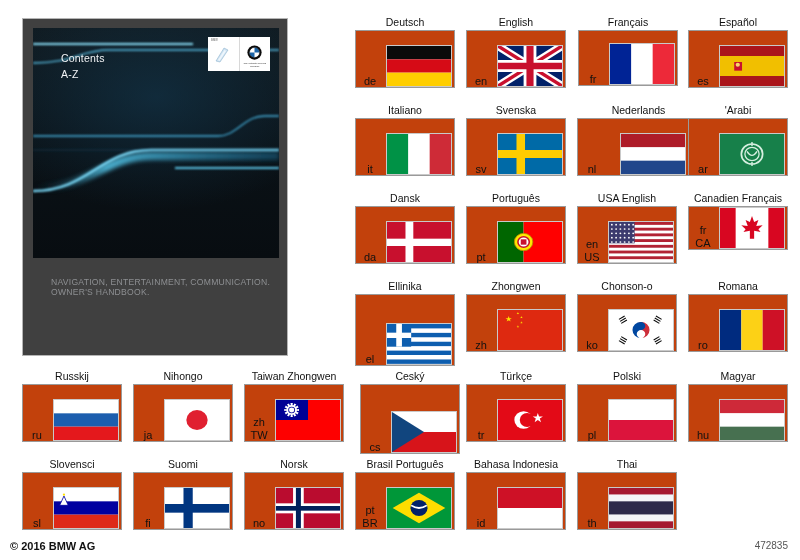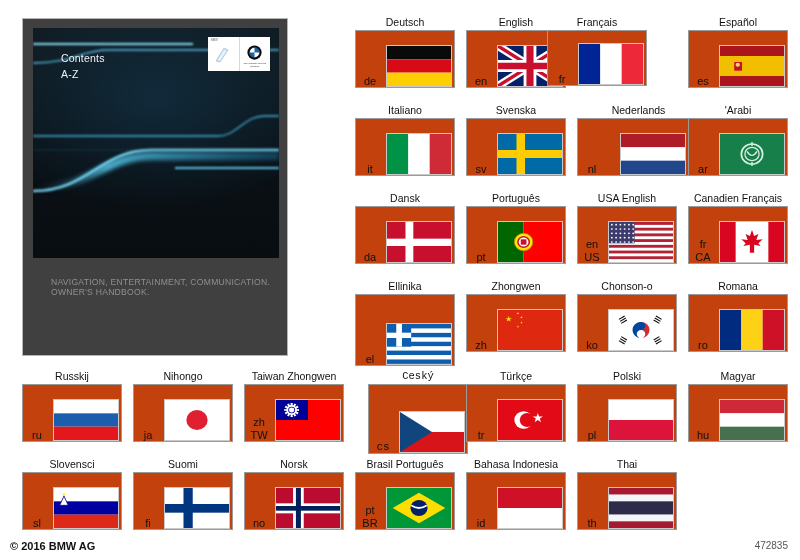--- a/index.html
+++ b/index.html
@@ -170,21 +170,21 @@
               <path d="M0 0 L90 60 M90 0 L0 60" fill="none" stroke="#fff" stroke-width="12"></path>
               <path d="M0 0 L90 60" fill="none" stroke="#C8102E" stroke-width="5"></path>
               <path d="M90 0 L0 60" fill="none" stroke="#C8102E" stroke-width="5"></path>
               <path d="M45 0 V60 M0 30 H90" fill="none" stroke="#fff" stroke-width="18"></path>
               <path d="M45 0 V60 M0 30 H90" fill="none" stroke="#C8102E" stroke-width="10"></path>
             </svg>
           </div>
         </div>
       </div>
     </div>
-    <div class="tile" style="left:547px;top:30px;width:100px;height:56px;">
+    <div class="tile" style="left:578px;top:30px;width:100px;height:56px;">
       <div class="caption">Français</div>
       <div class="box">
         <div class="code">fr</div>
         <div class="flagwrap">
           <div class="flag">
             <svg viewBox="0 0 90 60" width="100%" height="100%" preserveAspectRatio="none" style="display:block">
               <rect x="0" y="0" width="30" height="60" fill="#002395"></rect>
               <rect x="30" y="0" width="30" height="60" fill="#fff"></rect>
               <rect x="60" y="0" width="30" height="60" fill="#ED2939"></rect>
             </svg>
@@ -347,21 +347,21 @@
               <circle cx="10" cy="30" r="1.3" fill="#fff"></circle>
               <circle cx="16" cy="30" r="1.3" fill="#fff"></circle>
               <circle cx="22" cy="30" r="1.3" fill="#fff"></circle>
               <circle cx="28" cy="30" r="1.3" fill="#fff"></circle>
               <circle cx="34" cy="30" r="1.3" fill="#fff"></circle>
             </svg>
           </div>
         </div>
       </div>
     </div>
-    <div class="tile" style="left:688px;top:206px;width:100px;height:58px;">
+    <div class="tile" style="left:688px;top:206px;width:100px;height:44px;">
       <div class="caption">Canadien Français</div>
       <div class="box">
         <div class="code">fr
 CA</div>
         <div class="flagwrap">
           <div class="flag">
             <svg viewBox="0 0 90 60" width="100%" height="100%" preserveAspectRatio="none" style="display:block">
               <rect x="0" y="0" width="90" height="60" fill="#fff"></rect>
               <rect x="0" y="0" width="22" height="60" fill="#D80621"></rect>
               <rect x="68" y="0" width="22" height="60" fill="#D80621"></rect>
@@ -496,21 +496,21 @@
               <path d="M22 15 L20.327158830550413 4.634113524555918 L23.672841169449583 4.634113524555918 Z" fill="#fff"></path>
               <path d="M22 15 L25.734220288482234 5.186458394795094 L28.63166618696185 6.8592995642446795 Z" fill="#fff"></path>
               <path d="M22 15 L30.14070043575532 8.368333813038145 L31.813541605204904 11.265779711517762 Z" fill="#fff"></path>
               <circle cx="22" cy="15" r="4.8" fill="#000095"></circle>
               <circle cx="22" cy="15" r="3.6" fill="#fff"></circle>
             </svg>
           </div>
         </div>
       </div>
     </div>
-    <div class="tile" style="left:368px;top:384px;width:100px;height:70px;font-family:Liberation Mono, monospace;">
+    <div class="tile" style="left:360px;top:384px;width:100px;height:70px;">
       <div class="caption">Ceský</div>
       <div class="box">
         <div class="code">cs</div>
         <div class="flagwrap">
           <div class="flag">
             <svg viewBox="0 0 90 60" width="100%" height="100%" preserveAspectRatio="none" style="display:block">
               <rect x="0" y="0" width="90" height="30" fill="#fff"></rect>
               <rect x="0" y="30" width="90" height="30" fill="#D7141A"></rect>
               <path d="M0 0 L45 30 L0 60 Z" fill="#11457E"></path>
             </svg>

